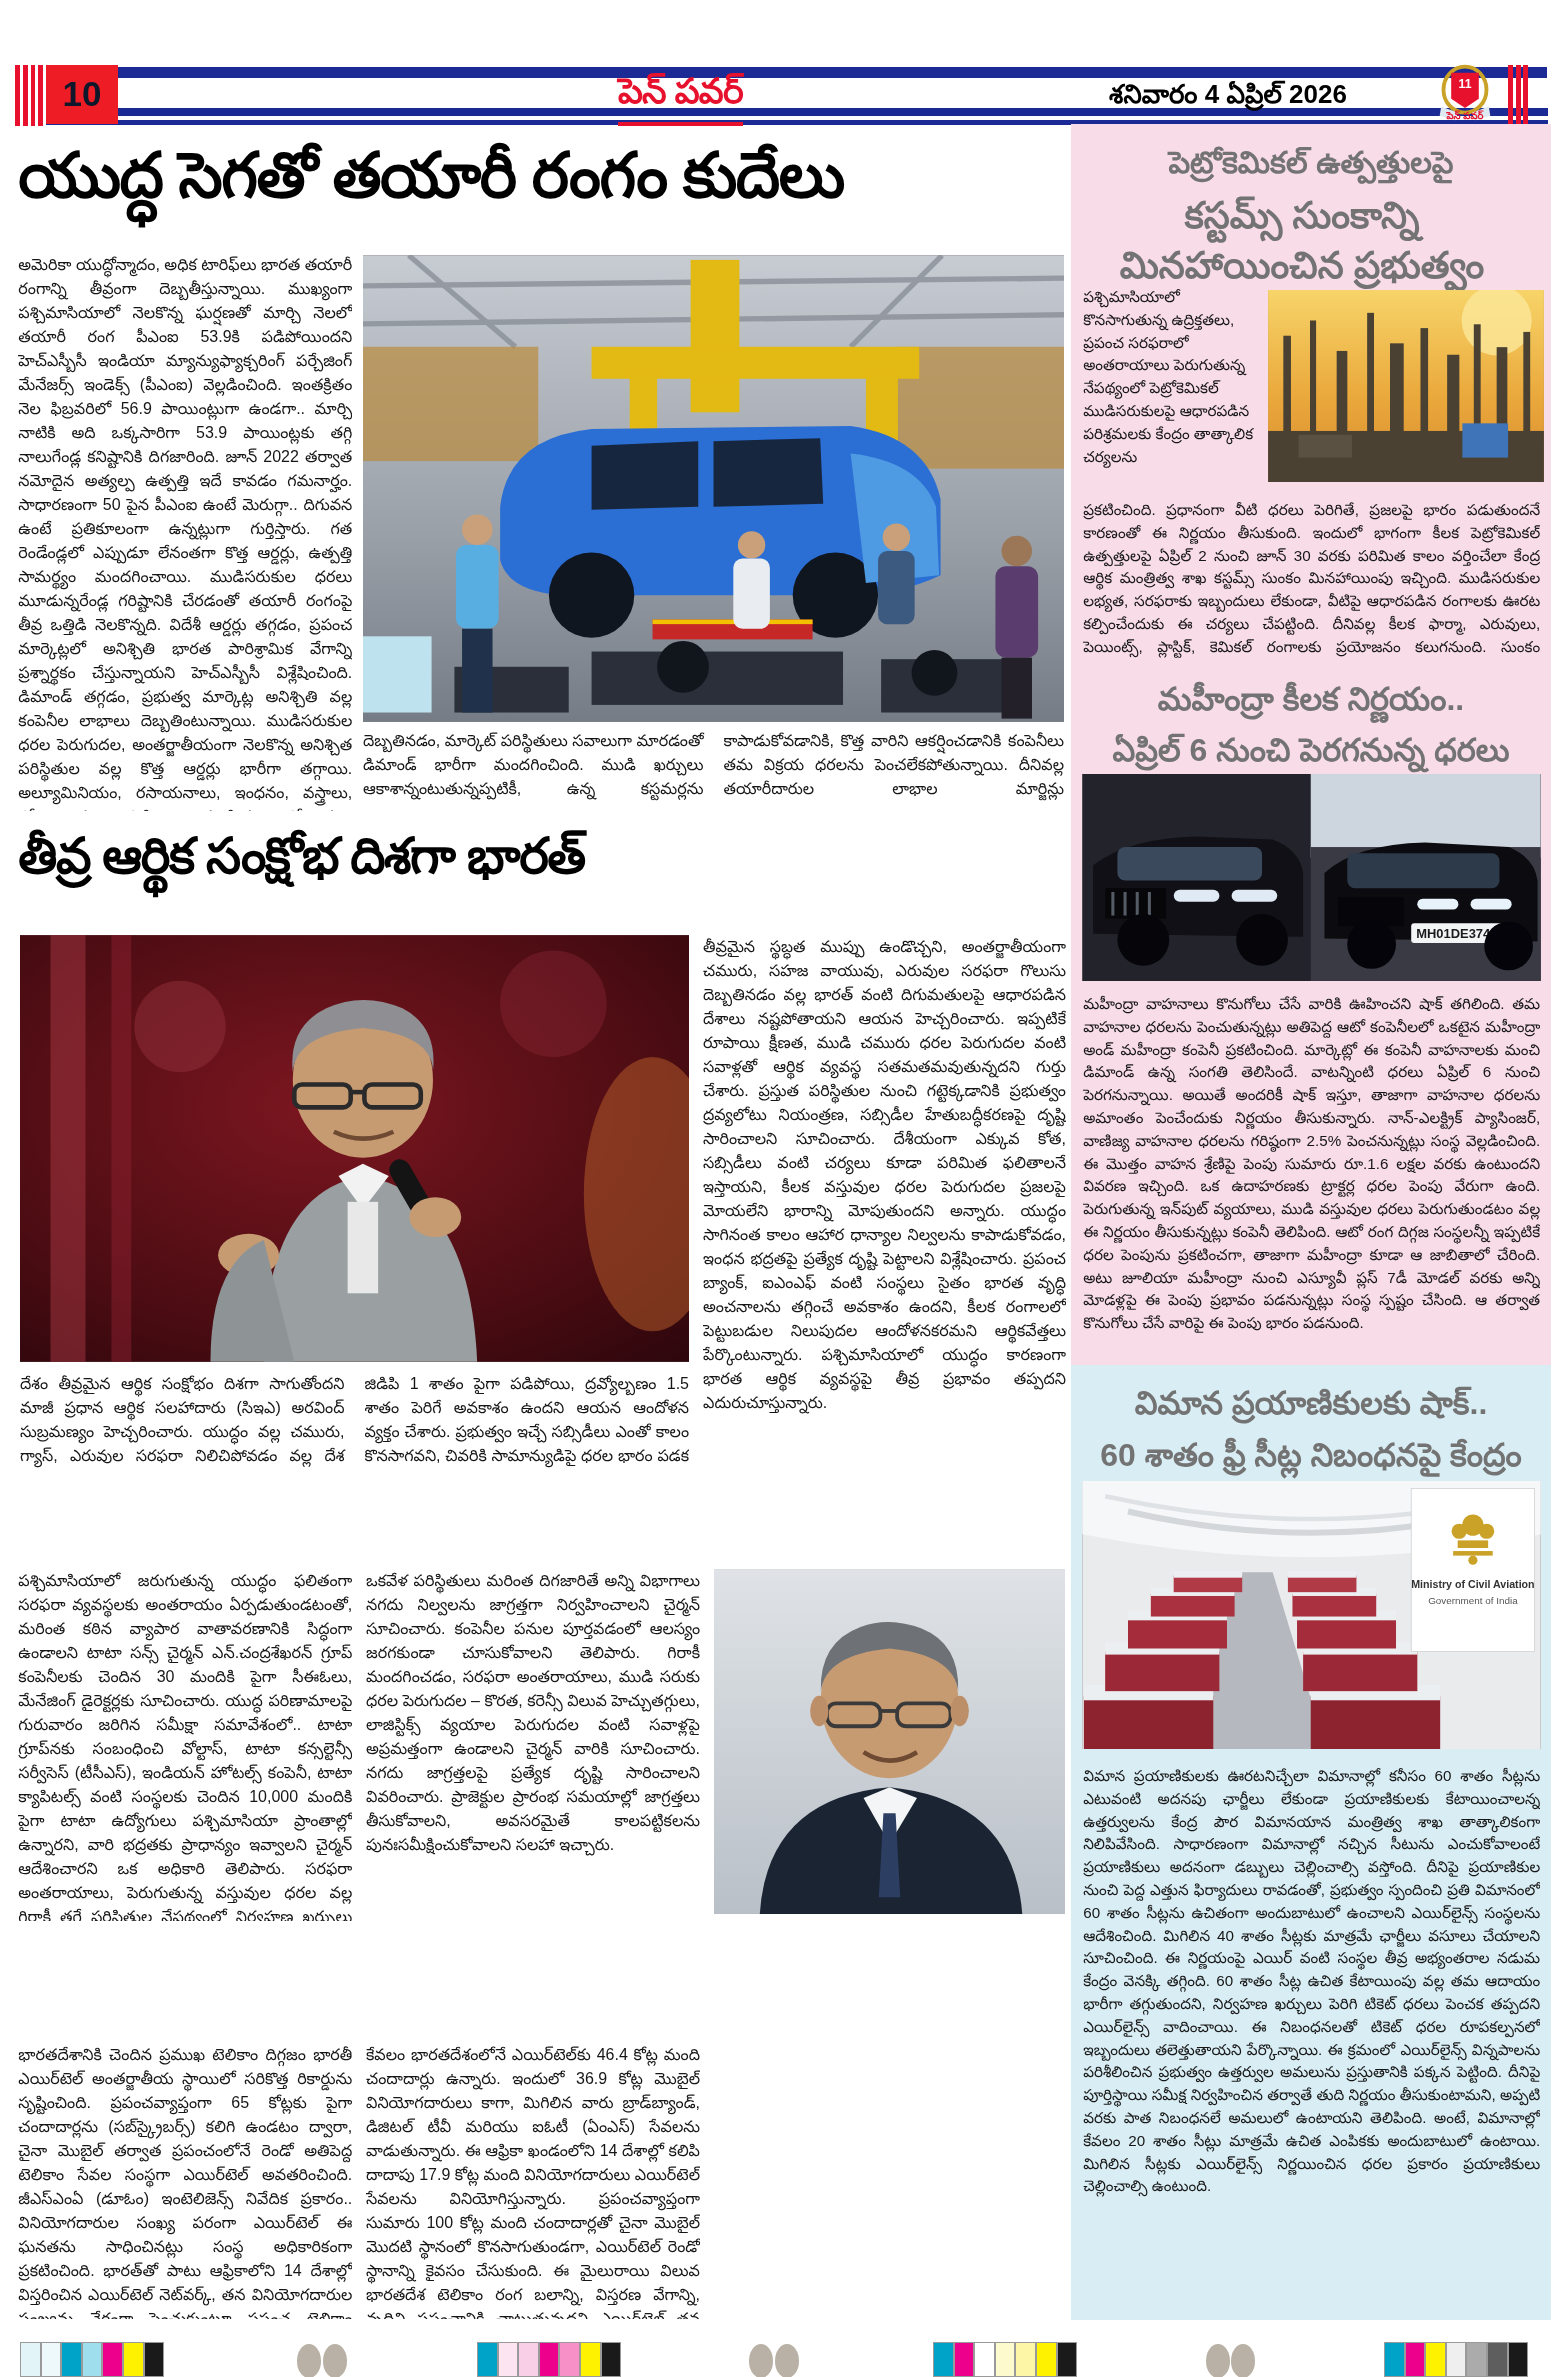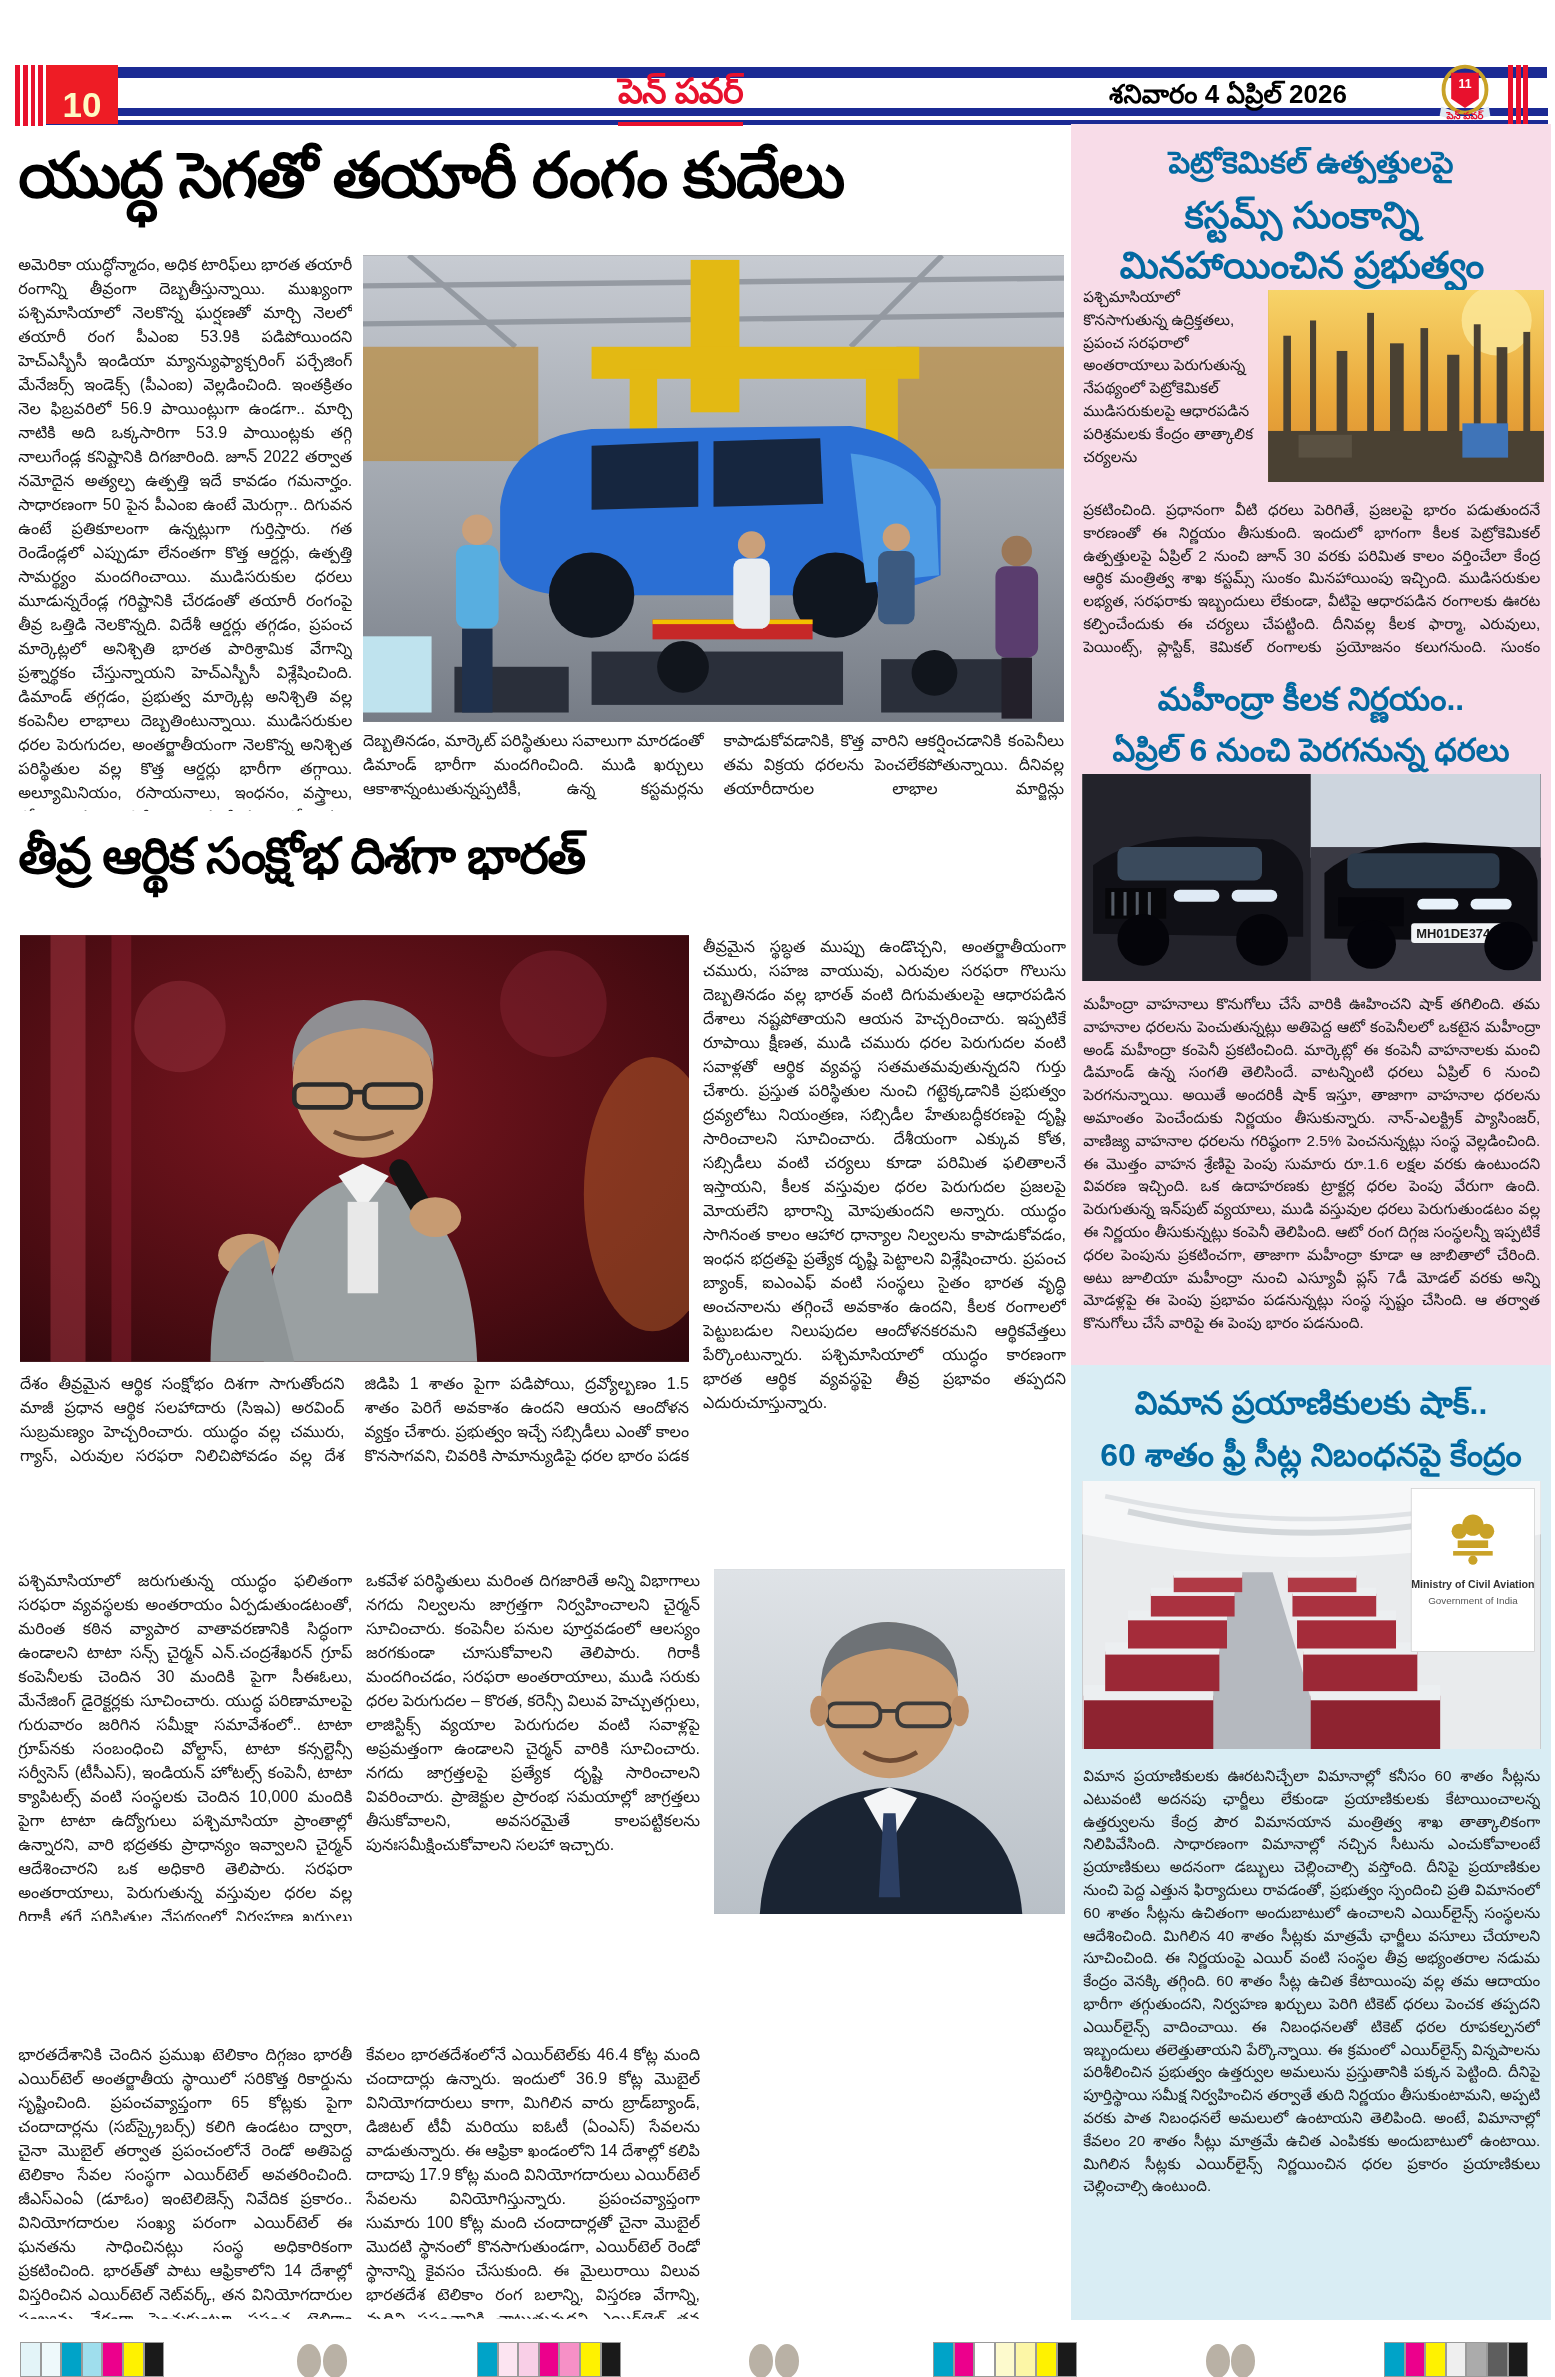--- a/index.html
+++ b/index.html
@@ -2,29 +2,29 @@
 <html style="font-size:12.2px"><head>
 <meta charset="utf-8">
 <style>
   html,body{margin:0;padding:0;background:#ffffff;}
   #page{position:relative;width:1555px;height:2377px;background:#ffffff;
         font-family:"Liberation Sans",sans-serif;color:#111;overflow:hidden;}
   .abs{position:absolute;}
   .clip{overflow:hidden;}
   
   .hstripe{position:absolute;width:4.6px;background:#e8112d;}
-  .pagenum-box{position:absolute;background:#ee1c25;color:#fef9c3;font-weight:bold;
-               display:flex;align-items:flex-end;justify-content:center;}
+  .pagenum-box{position:absolute;background:#ee1c25;color:#0f172a;font-weight:bold;
+               display:flex;align-items:center;justify-content:center;}
   .blue-band{position:absolute;background:#1b2a94;}
   .masthead{position:absolute;color:#e8112d;font-weight:800;font-size:35px;
             border-bottom:4.6px solid #e8112d;padding-bottom:1.5px;letter-spacing:-0.8px;}
   .edition-date{position:absolute;color:#000;font-weight:bold;font-size:26px;}
   
   .headline{position:absolute;font-weight:800;color:#000;line-height:1.04;letter-spacing:-1.5px;}
-  .side-head{font-weight:800;color:#0369a1;text-align:center;line-height:1.35;}
+  .side-head{font-weight:800;color:#737373;text-align:center;line-height:1.35;}
   
   .body-text{position:absolute;font-size:16px;line-height:1.5;text-align:justify;
              color:#161616;overflow:hidden;}
   .two-col{column-count:2;column-gap:20px;}
   
   .pink-box{position:absolute;background:#f8dce8;}
   .blue-box{position:absolute;background:#d9edf4;}
   
   .photo{position:absolute;overflow:hidden;background:#888;}
   .photo svg{display:block;}

